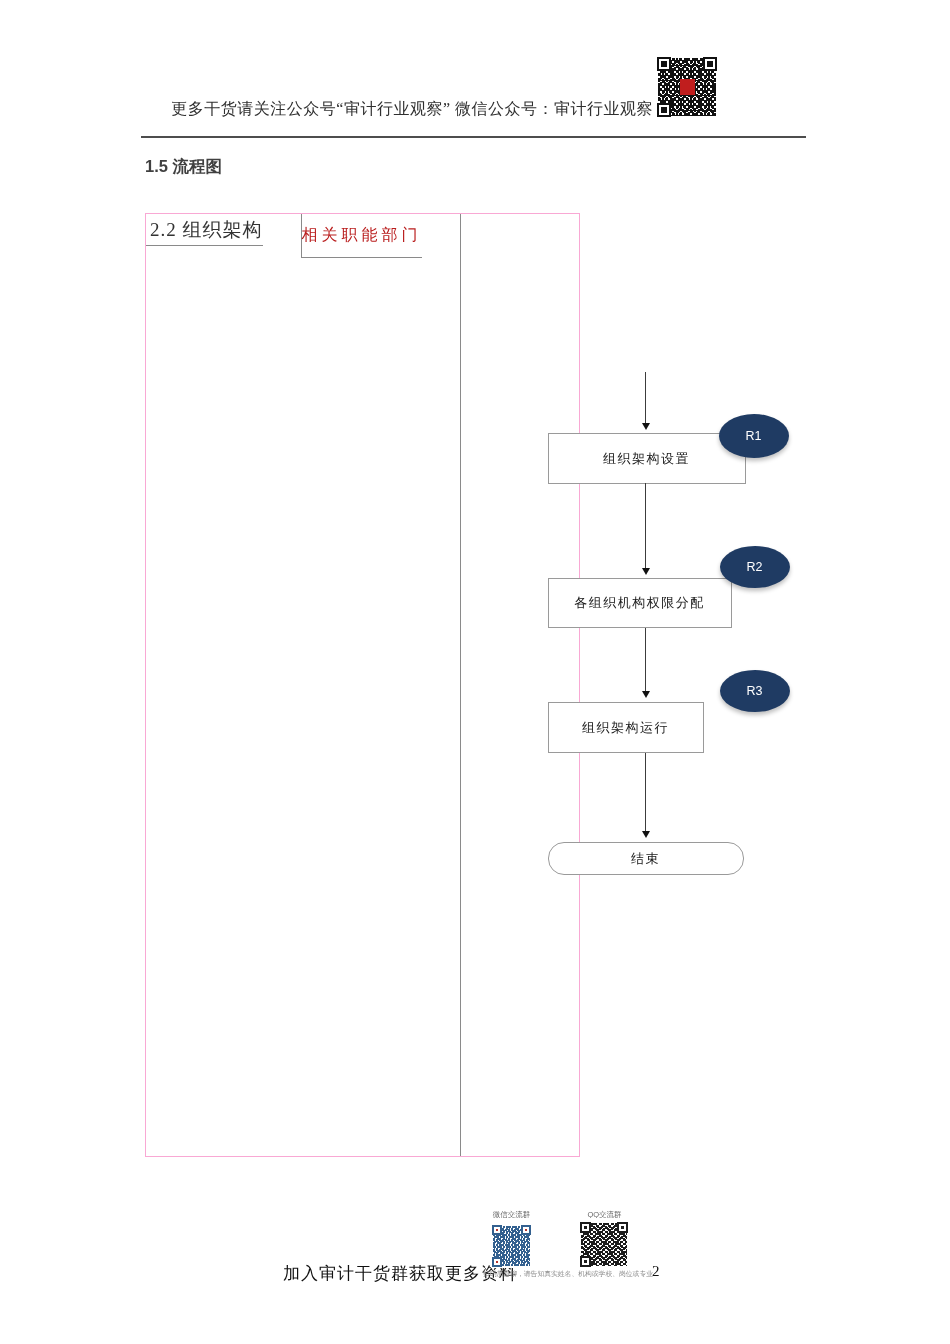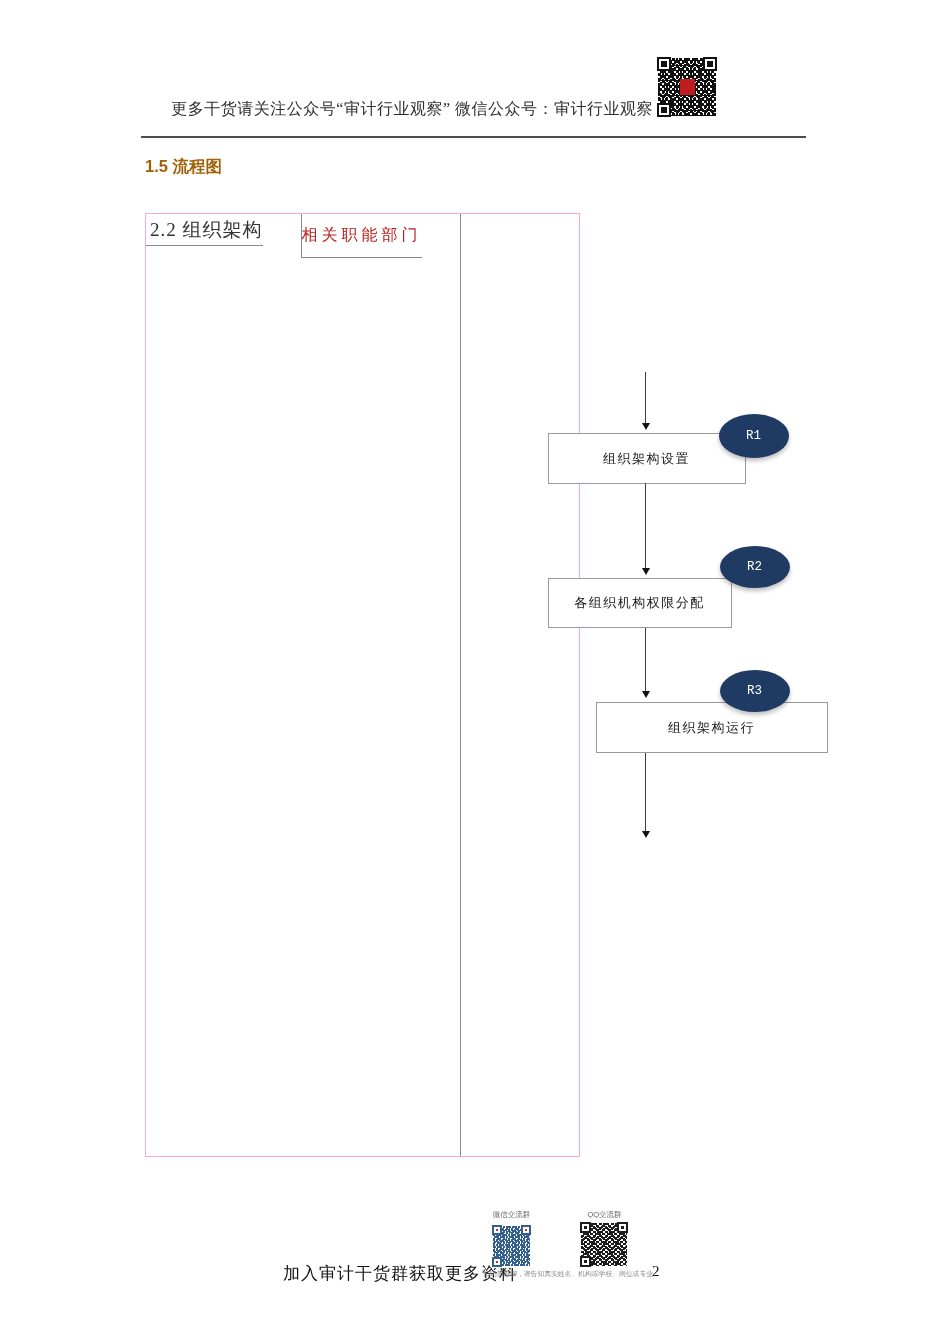--- a/index.html
+++ b/index.html
@@ -11,21 +11,21 @@
 
   
   .promo-text {
     position:absolute; left:145px; top:99px; width:508px;
     text-align:right; font-size:16px; letter-spacing:.5px; color:#2f2f2f;
   }
   .head-rule { position:absolute; left:141px; top:136px; width:665px; height:2px; background:#4d4d4d; }
   .section-heading {
     position:absolute; left:145px; top:156px;
     font-family:"Liberation Sans","DejaVu Sans",sans-serif;
-    font-weight:bold; font-size:16.5px; color:#a16207;
+    font-weight:bold; font-size:16.5px; color:#404040;
   }
 
   
   .qr { position:absolute; background-color:#fff; overflow:hidden; }
   .qr .mesh {
     position:absolute; inset:3px;
     background-image:
       conic-gradient(from 90deg, var(--c) 0 90deg, transparent 0 180deg, var(--c) 0 270deg, transparent 0),
       conic-gradient(var(--c) 0 90deg, transparent 0 180deg, var(--c) 0 270deg, transparent 0);
     background-size:7px 5px, 4px 6px;
@@ -70,28 +70,28 @@
   .node {
     position:absolute; border:1px solid #9a9a9a; background:#fff;
     display:flex; align-items:center; justify-content:center;
     font-family:"Liberation Sans","DejaVu Sans",sans-serif;
     font-size:13px; letter-spacing:1.5px; color:#1a1a1a;
   }
   .terminator { border-radius:16px; }
   .n-start { left:87px; top:126px; width:196px; height:32px; }
   .n-box1  { left:87px; top:219px; width:198px; height:51px; }
   .n-box2  { left:87px; top:364px; width:184px; height:50px; }
-  .n-box3  { left:87px; top:488px; width:232px; height:51px;margin-left:48px; }
+  .n-box3  { left:87px; top:488px; width:156px; height:51px; }
   .n-end   { left:87px; top:628px; width:196px; height:33px; }
 
   .badge {
     position:absolute; width:70px; border-radius:50%;
     background:#1f3b63; color:#fff; z-index:3;
     display:flex; align-items:center; justify-content:center;
-    font-family:Liberation Mono, monospace; font-size:12.5px;
+    font-family:Liberation Sans, sans-serif; font-size:12.5px;
     box-shadow:0 3px 4px rgba(0,0,0,.25);
   }
   .b1 { left:258px; top:200px; height:44px; }
   .b2 { left:259px; top:332px; height:42px; }
   .b3 { left:259px; top:456px; height:42px; }
 
   .vline { position:absolute; left:184px; width:1px; background:#3c3c3c; }
   .a1 { top:158px; height:51px; }
   .a2 { top:269px; height:85px; }
   .a3 { top:414px; height:63px; }
@@ -173,20 +173,23 @@
       <div class="ahead h3"></div>
 
       <div class="badge b3">R3</div>
       <div class="node n-box3">
         <span>组织架构运行</span>
       </div>
 
       <div class="vline a4"></div>
       <div class="ahead h4"></div>
 
+      <div class="node terminator n-end">
+        <span>结束</span>
+      </div>
 
     </div>
   </div>
 </div>
 
 <div class="join-text">加入审计干货群获取更多资料</div>
 
 <div class="qr-label lbl-wechat">微信交流群</div>
 <div class="qr-label lbl-qq">QQ交流群</div>
 

